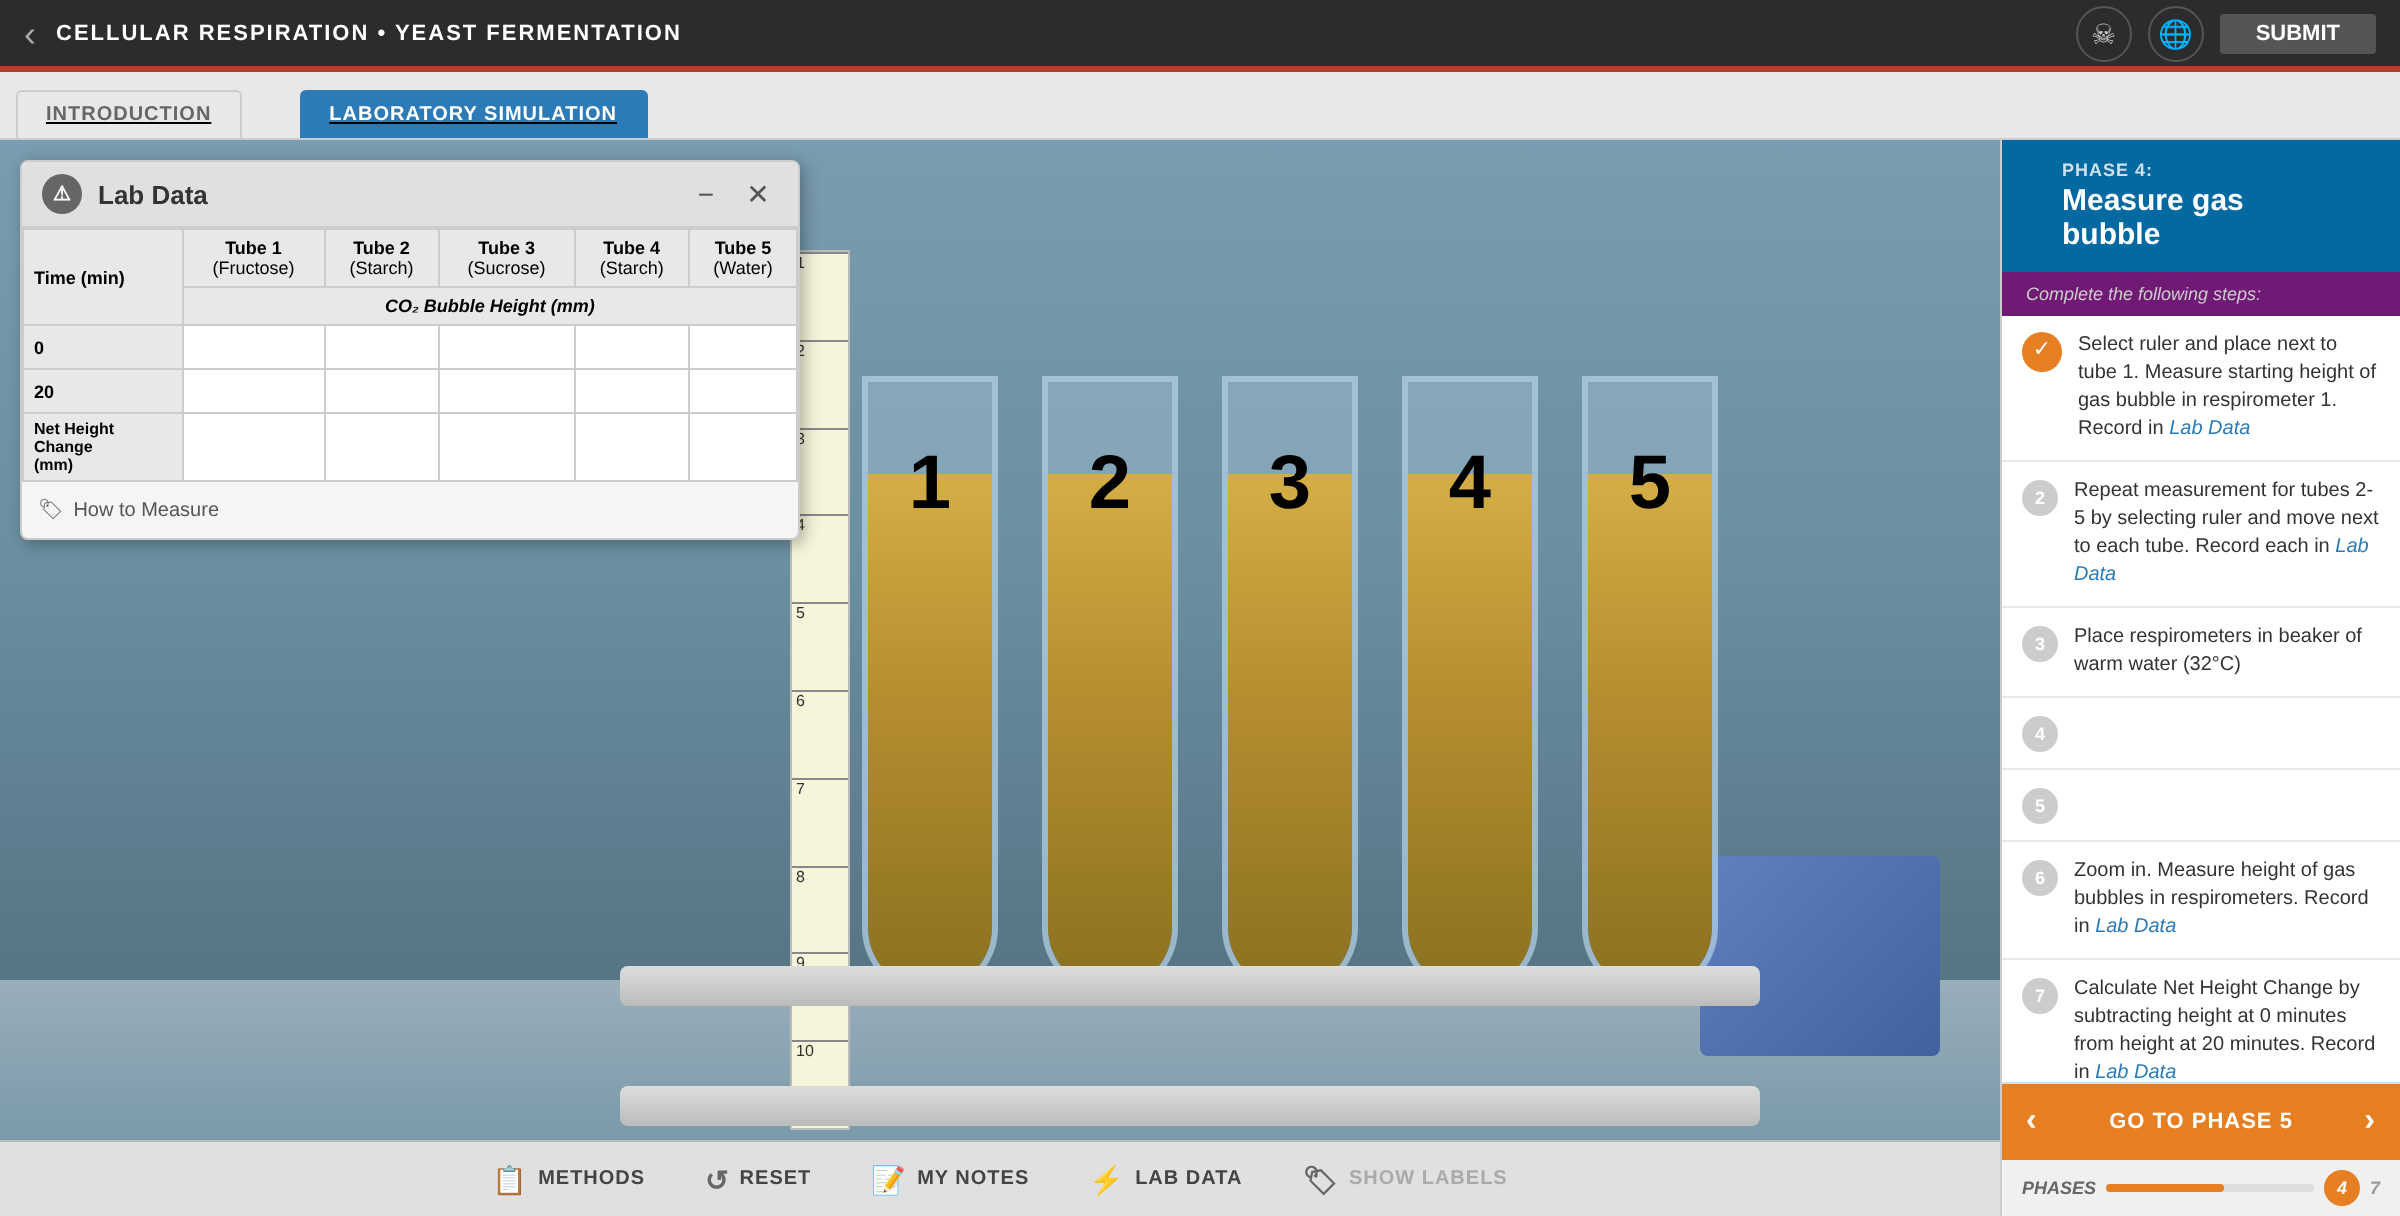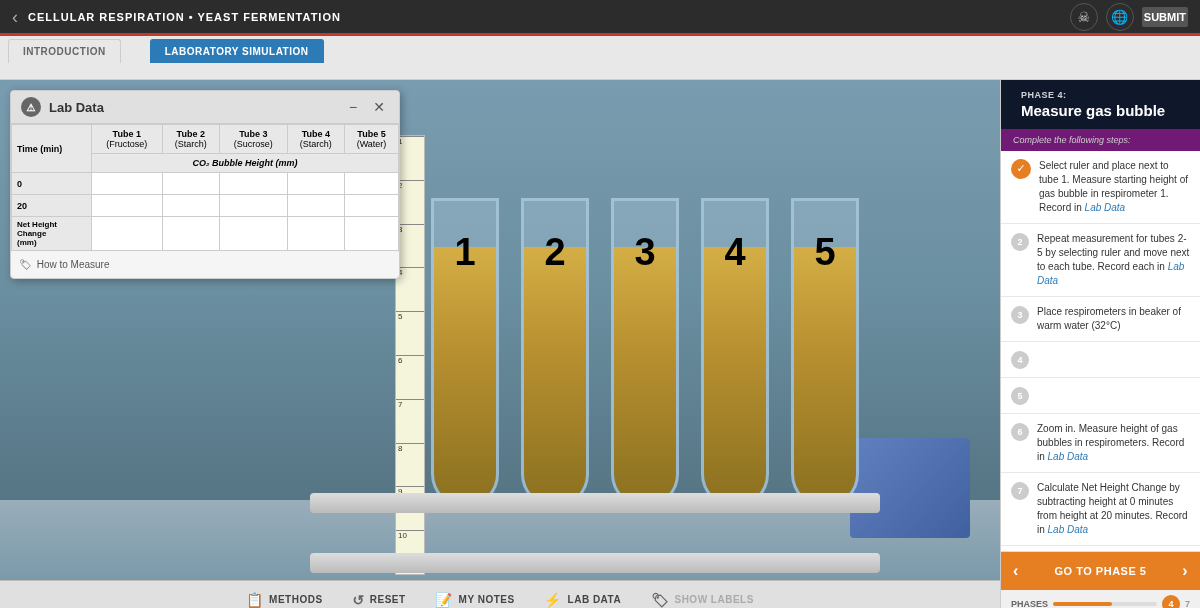--- a/index.html
+++ b/index.html
@@ -38,33 +38,34 @@
     }
     .top-icon-btn {
       width: 28px; height: 28px;
       background: none; border: 1px solid #555;
       border-radius: 50%;
       color: #ccc; font-size: 14px;
       cursor: pointer; display: flex; align-items: center; justify-content: center;
     }
     #submit-btn {
       background: #555; color: #fff; border: none;
-      padding: 4px 2px; font-size: 11px; font-weight: bold;
+      padding: 4px 18px; font-size: 11px; font-weight: bold;
       cursor: pointer; border-radius: 2px;
     }
 
     
     #tab-bar {
-      height: 44px;
+      height: 34px;
       background: #e8e8e8;
       display: flex;
       align-items: flex-end;
-      padding: 16px 8px;
+      padding: 0 8px;
       gap: 2px;
       border-bottom: 1px solid #ccc;
+      text-decoration: underline;
     }
     .tab {
       padding: 6px 14px;
       font-size: 10px;
       font-weight: bold;
       letter-spacing: 0.5px;
       cursor: pointer;
       border: 1px solid #ccc;
       border-bottom: none;
       border-radius: 3px 3px 0 0;
@@ -265,23 +266,23 @@
     
     #right-panel {
       width: 200px;
       background: #f0f0f0;
       border-left: 1px solid #ccc;
       display: flex;
       flex-direction: column;
       overflow: hidden;
     }
     #phase-header {
-      background: #0f172a;
+      background: #0369a1;
       color: #fff;
-      padding: 10px 20px;
+      padding: 10px 30px;
     }
     #phase-label {
       font-size: 9px;
       font-weight: bold;
       opacity: 0.8;
       text-transform: uppercase;
       letter-spacing: 0.5px;
     }
     #phase-title {
       font-size: 15px;
@@ -357,20 +358,21 @@
     #go-to-phase .arrow-right { font-size: 16px; margin-left: auto; }
     #phases-progress {
       display: flex;
       align-items: center;
       padding: 5px 10px;
       gap: 5px;
       font-size: 9px;
       color: #666;
       text-transform: uppercase;
       font-weight: bold;
+      font-style: italic;
     }
     #progress-bar {
       flex: 1;
       height: 4px;
       background: #ddd;
       border-radius: 2px;
       position: relative;
     }
     #progress-fill {
       height: 100%;

